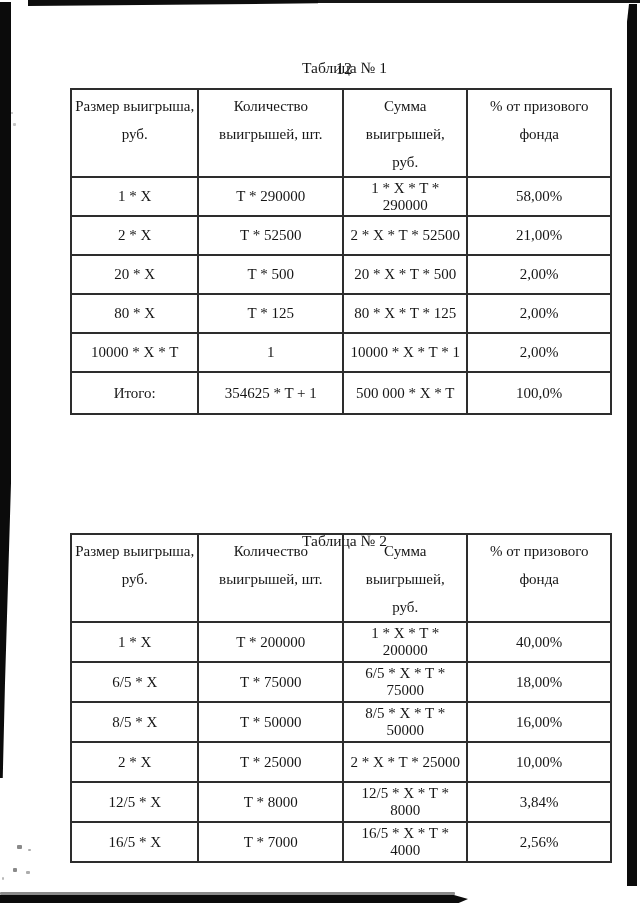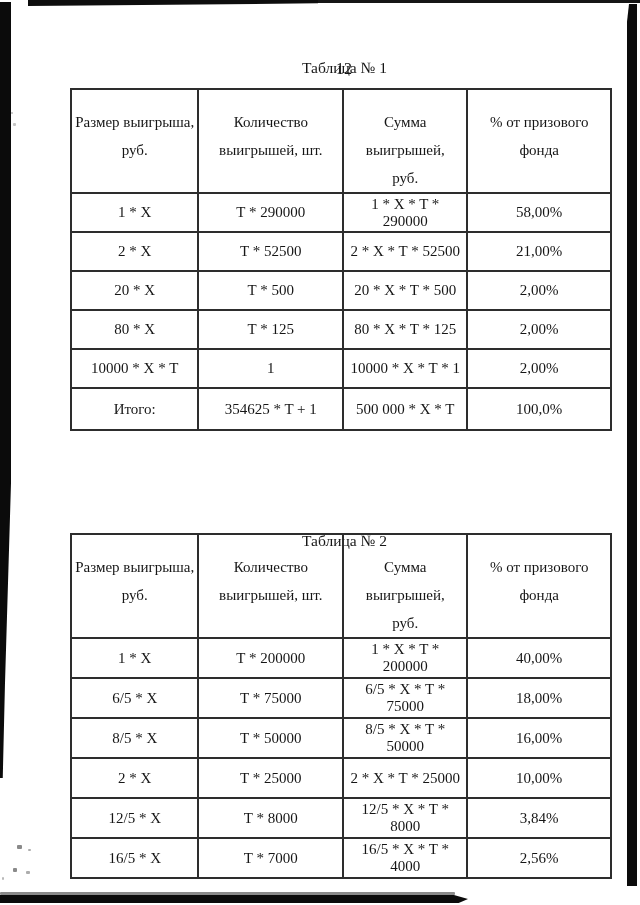--- a/index.html
+++ b/index.html
@@ -35,21 +35,21 @@
   .tbl-title-2{top:505px;margin-top:27px;}
 
   .tbl-wrap{position:absolute;left:70px;width:542px;}
   .tbl-wrap-1{top:88px;}
   .tbl-wrap-2{top:533px;}
 
   table{border-collapse:collapse;width:542px;table-layout:fixed;}
   td,th{border:2px solid #2d2d2d;font-weight:normal;
     text-align:center;vertical-align:middle;
     font-size:15px;padding:0 3px;overflow:hidden;}
-  th{height:60px;line-height:28px;padding-top:18px;vertical-align:top;margin-top:36px;}
+  th{height:60px;line-height:28px;padding-top:2px;vertical-align:top;margin-top:36px;}
   th .hl{display:block;}
   .t1 tbody td{height:37px;}
   .t1 tbody tr:last-child td{height:40px;}
   .t2 tbody td{height:38px;}
   col.c1{width:23.6%;} col.c2{width:26.8%;}
   col.c3{width:23.0%;} col.c4{width:26.6%;}
 </style>
 </head>
 <body>
 

